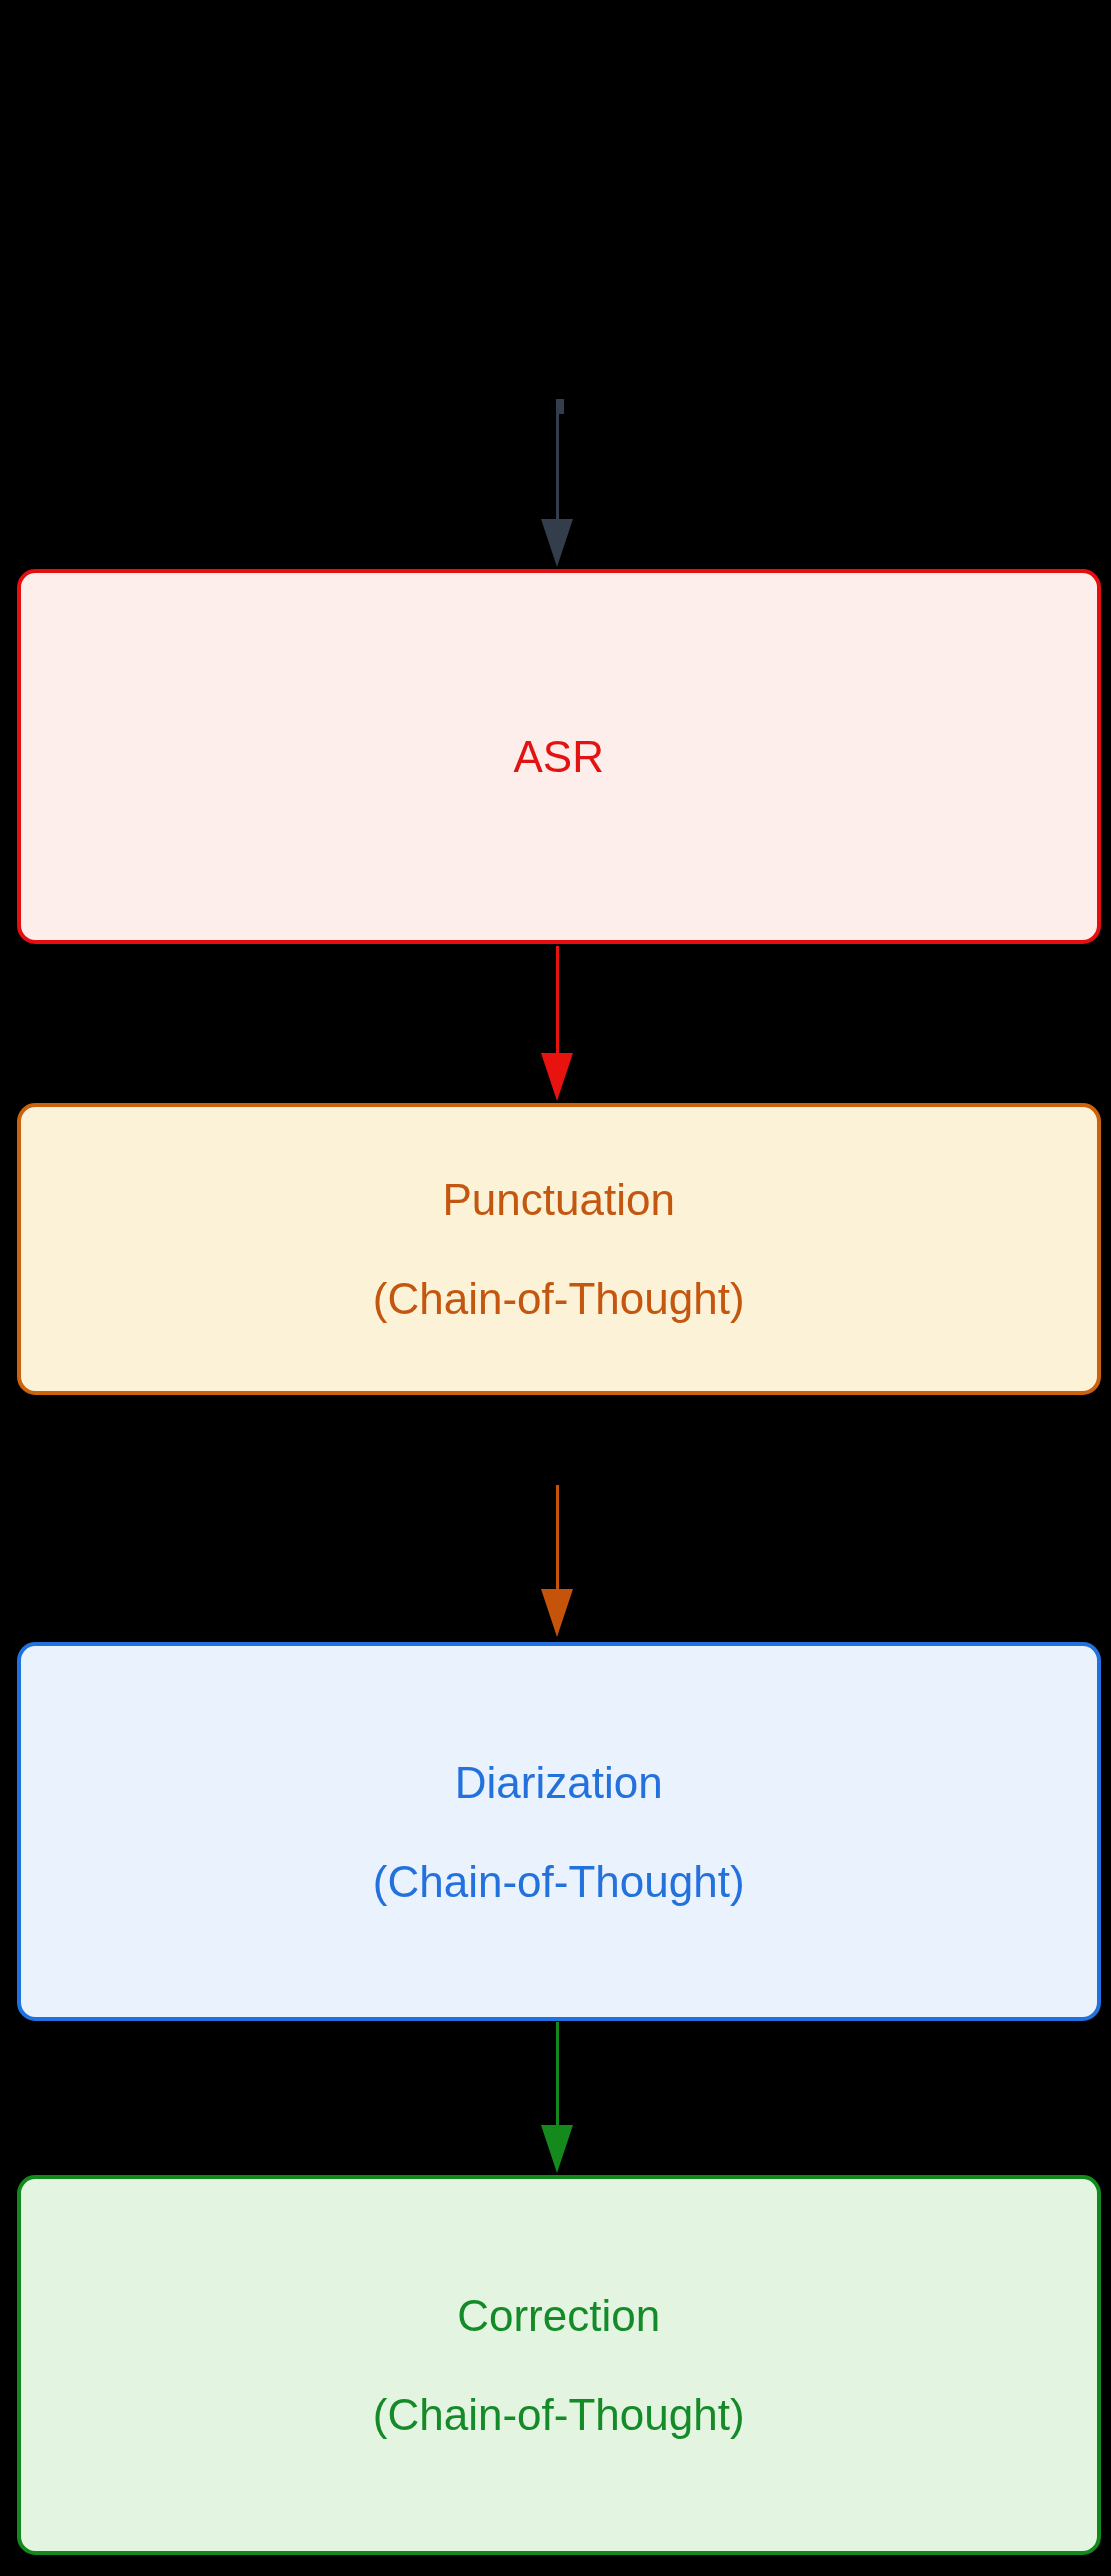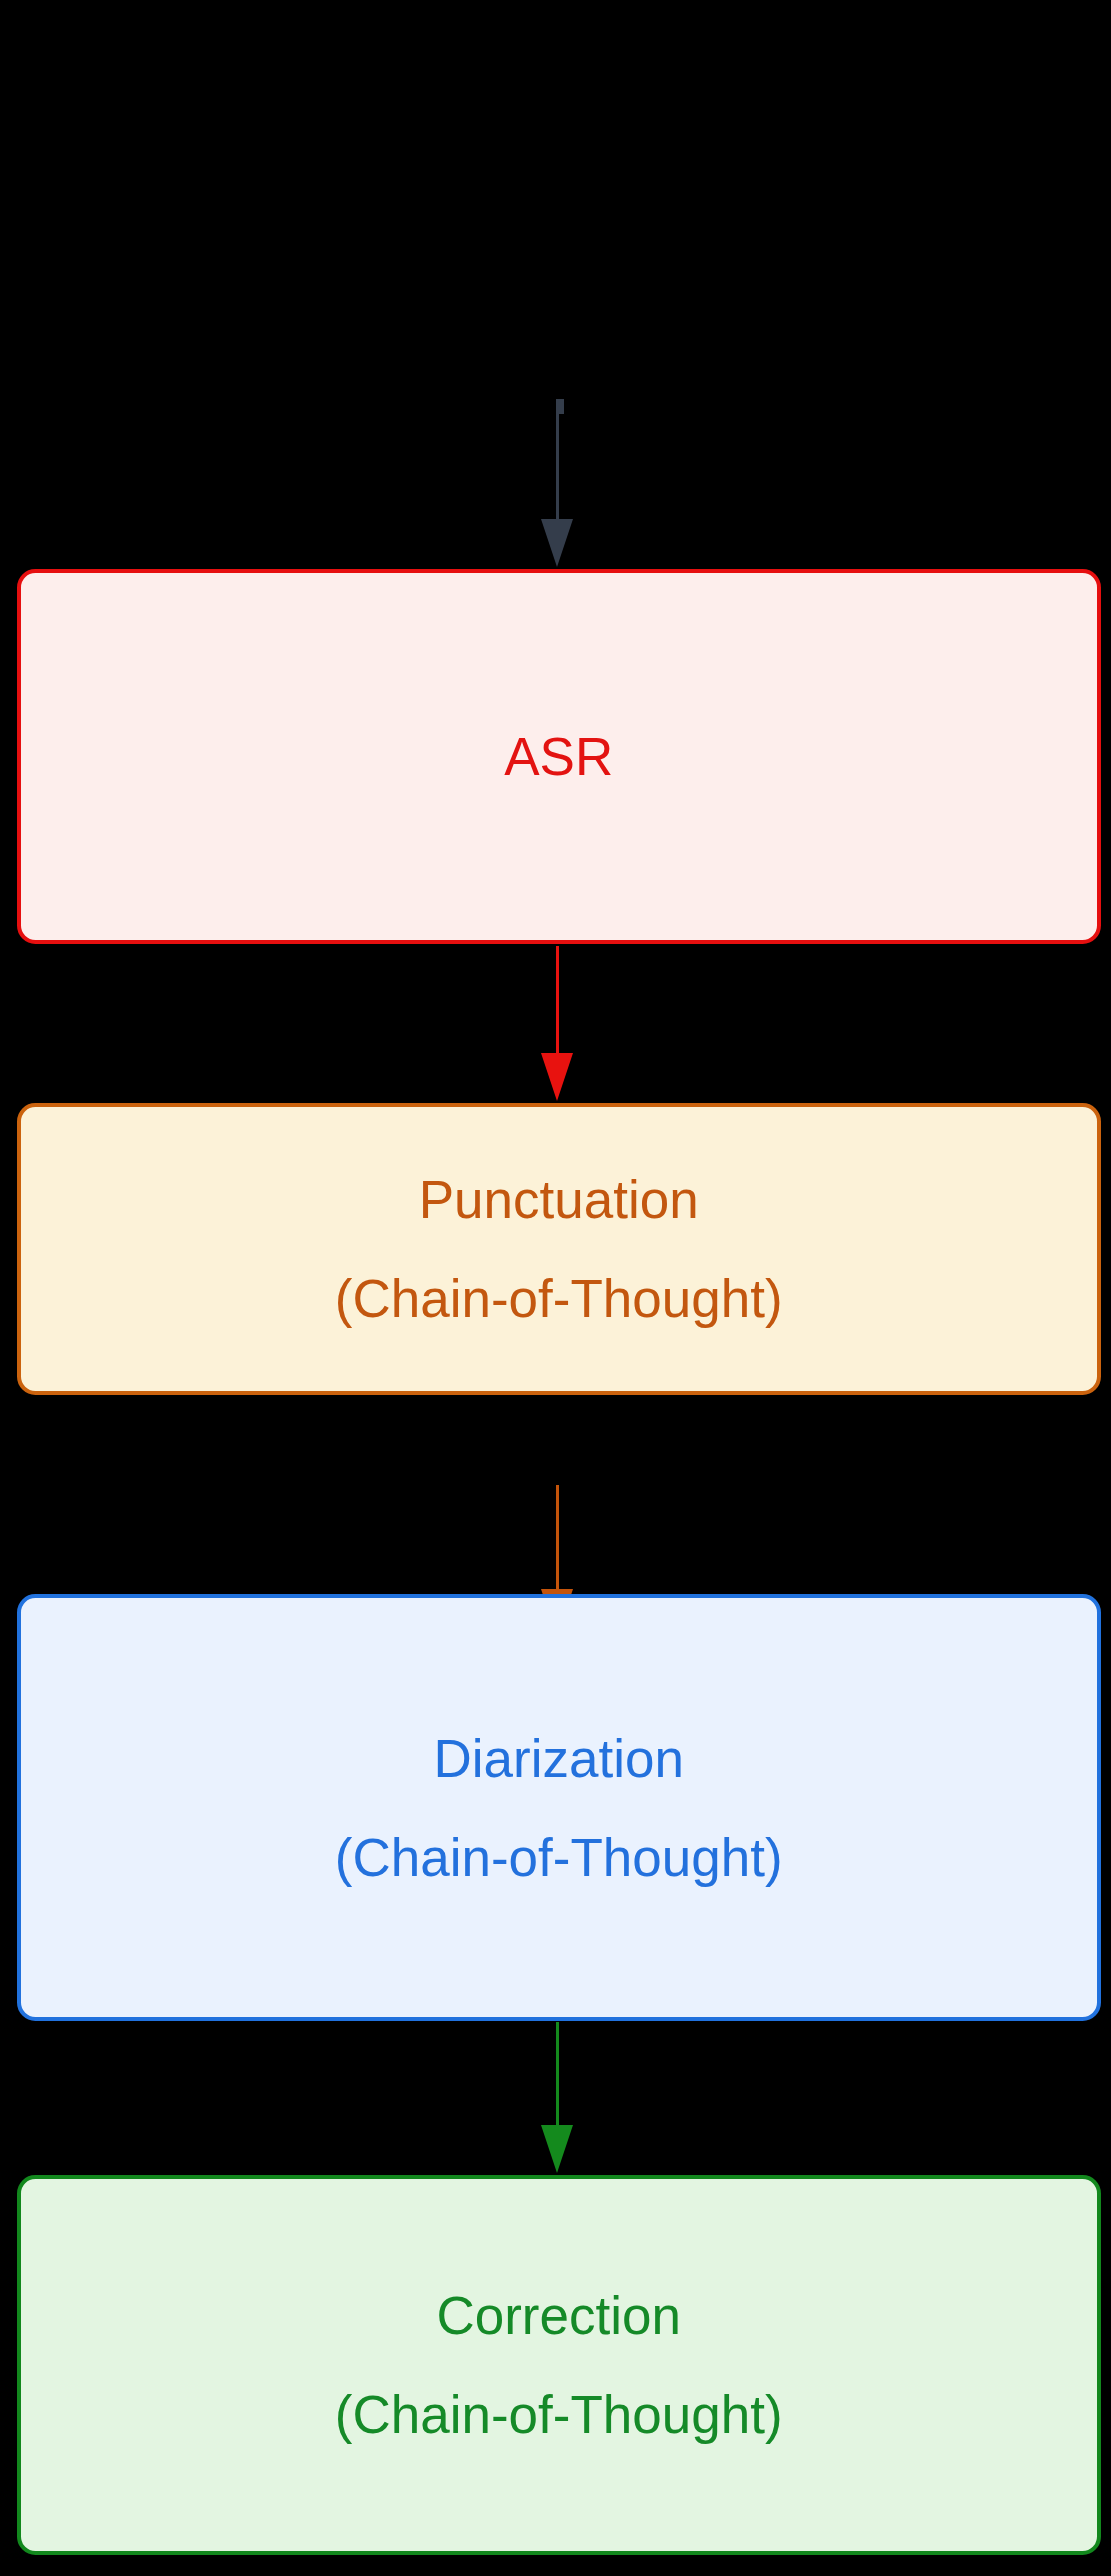--- a/index.html
+++ b/index.html
@@ -22,27 +22,27 @@
     left: 16.7px;
     width: 1084px;
     box-sizing: border-box;
     border: 4.2px solid;
     border-radius: 18.4px;
     display: flex;
     flex-direction: column;
     align-items: center;
     justify-content: center;
     text-align: center;
-    font-size: 53px;
+    font-size: 44px;
     line-height: 99px;
     font-weight: 400;
   }
   .node-asr        { top: 569px;  height: 375px; }
   .node-punctuation{ top: 1103px; height: 292px; }
-  .node-diarization{ top: 1594px; height: 427px; }
+  .node-diarization{ top: 1642px; height: 379px; }
   .node-correction { top: 2175px; height: 380px; }
 
   
   .edge-line {
     position: absolute;
     left: 556px;
     width: 3.3px;
   }
   .edge-notch {
     position: absolute;

